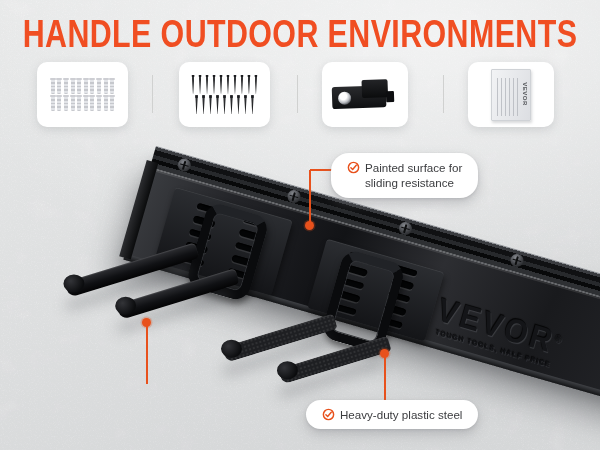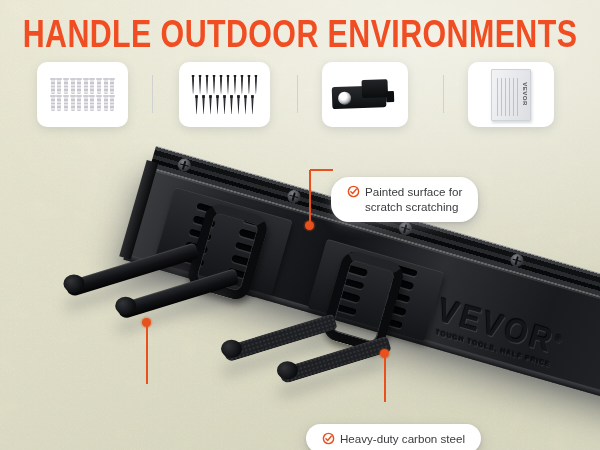--- a/index.html
+++ b/index.html
@@ -1,21 +1,21 @@
 <!DOCTYPE html>
 <html style="--accent: #E8511C; --title: #F04E22; --ctext: #3B3C3F;"><head>
 <meta charset="utf-8">
 <style>
   :root{
     --accent:#E8511C;
     --title:#F04E22;
     --ctext:#3B3C3F;
   }
   html,body{margin:0;padding:0;background:#d9dad8;font-family:"Liberation Sans",sans-serif;}
-  #stage{position:relative;width:600px;height:450px;overflow:hidden;background:#fef9c3;}
+  #stage{position:relative;width:600px;height:450px;overflow:hidden;background:#ffffff;}
   #stage *{box-sizing:border-box;}
 
   
   .wall-noise{position:absolute;inset:0;z-index:0;}
   .wall-light{position:absolute;inset:0;z-index:0;
     background:
       radial-gradient(130% 95% at 72% 8%, rgba(255,255,255,.55), rgba(255,255,255,0) 62%),
       linear-gradient(160deg, rgba(255,255,255,.30), rgba(186,188,192,.22) 85%);}
 
   
@@ -107,21 +107,21 @@
     background:radial-gradient(circle at 35% 35%, #333438, #0b0c0e 72%);transform:rotate(16deg);}
   .hook.textured{background-color:#1e1f22;
     background-image:radial-gradient(rgba(255,255,255,.08) 1px, transparent 1.3px);background-size:4px 4px;}
   #hookA{left:64px;top:262px;width:136px;}
   #hookB{left:116px;top:286px;width:124px;}
   #hookC{left:222px;top:330px;width:116px;}
   #hookD{left:278px;top:352px;width:114px;}
 
   
   .bubble{position:absolute;background:#fff;border-radius:18px;z-index:6;display:flex;align-items:flex-start;
-    padding:7px 16px;gap:5px;box-shadow:0 5px 12px rgba(128,130,134,.38), 0 1px 3px rgba(128,130,134,.25);margin-top:24px;}
+    padding:7px 16px;gap:5px;box-shadow:0 5px 12px rgba(128,130,134,.38), 0 1px 3px rgba(128,130,134,.25);}
   .bubble .blines{font-size:11.6px;line-height:1.33;color:var(--ctext);}
   .chk{flex:0 0 auto;margin-top:1px;}
   #bubble1{left:331px;top:153px;}
   #bubble2{left:68px;top:382px;}
   #bubble3{left:306px;top:400px;}
 
   .cline{position:absolute;background:var(--accent);z-index:5;}
   #c1v{left:309px;top:170px;width:2px;height:54px;}
   #c1h{left:310px;top:169px;width:23px;height:2px;}
   #c2v{left:146px;top:326px;width:2px;height:58px;}
@@ -282,28 +282,28 @@
   <div class="cline" id="c3v"></div>
   <div class="cdot" id="dot3"></div>
 
   <div class="bubble" id="bubble1">
     <svg class="chk" width="13" height="13" viewBox="0 0 18 18">
       <circle cx="9" cy="9" r="7.1" fill="none" stroke="#E8511C" stroke-width="2"></circle>
       <path d="M5.4 9.3 L7.8 11.7 L12.8 5.8" fill="none" stroke="#E8511C" stroke-width="2" stroke-linecap="round" stroke-linejoin="round"></path>
     </svg>
     <div class="blines">
       <div>Painted surface for</div>
-      <div>scratch scratching</div>
+      <div>sliding resistance</div>
     </div>
   </div>
 
 
   <div class="bubble" id="bubble3">
     <svg class="chk" width="13" height="13" viewBox="0 0 18 18">
       <circle cx="9" cy="9" r="7.1" fill="none" stroke="#E8511C" stroke-width="2"></circle>
       <path d="M5.4 9.3 L7.8 11.7 L12.8 5.8" fill="none" stroke="#E8511C" stroke-width="2" stroke-linecap="round" stroke-linejoin="round"></path>
     </svg>
     <div class="blines">
-      <div>Heavy-duty carbon steel</div>
+      <div>Heavy-duty plastic steel</div>
     </div>
   </div>
 
 </div>
 
 </body></html>

